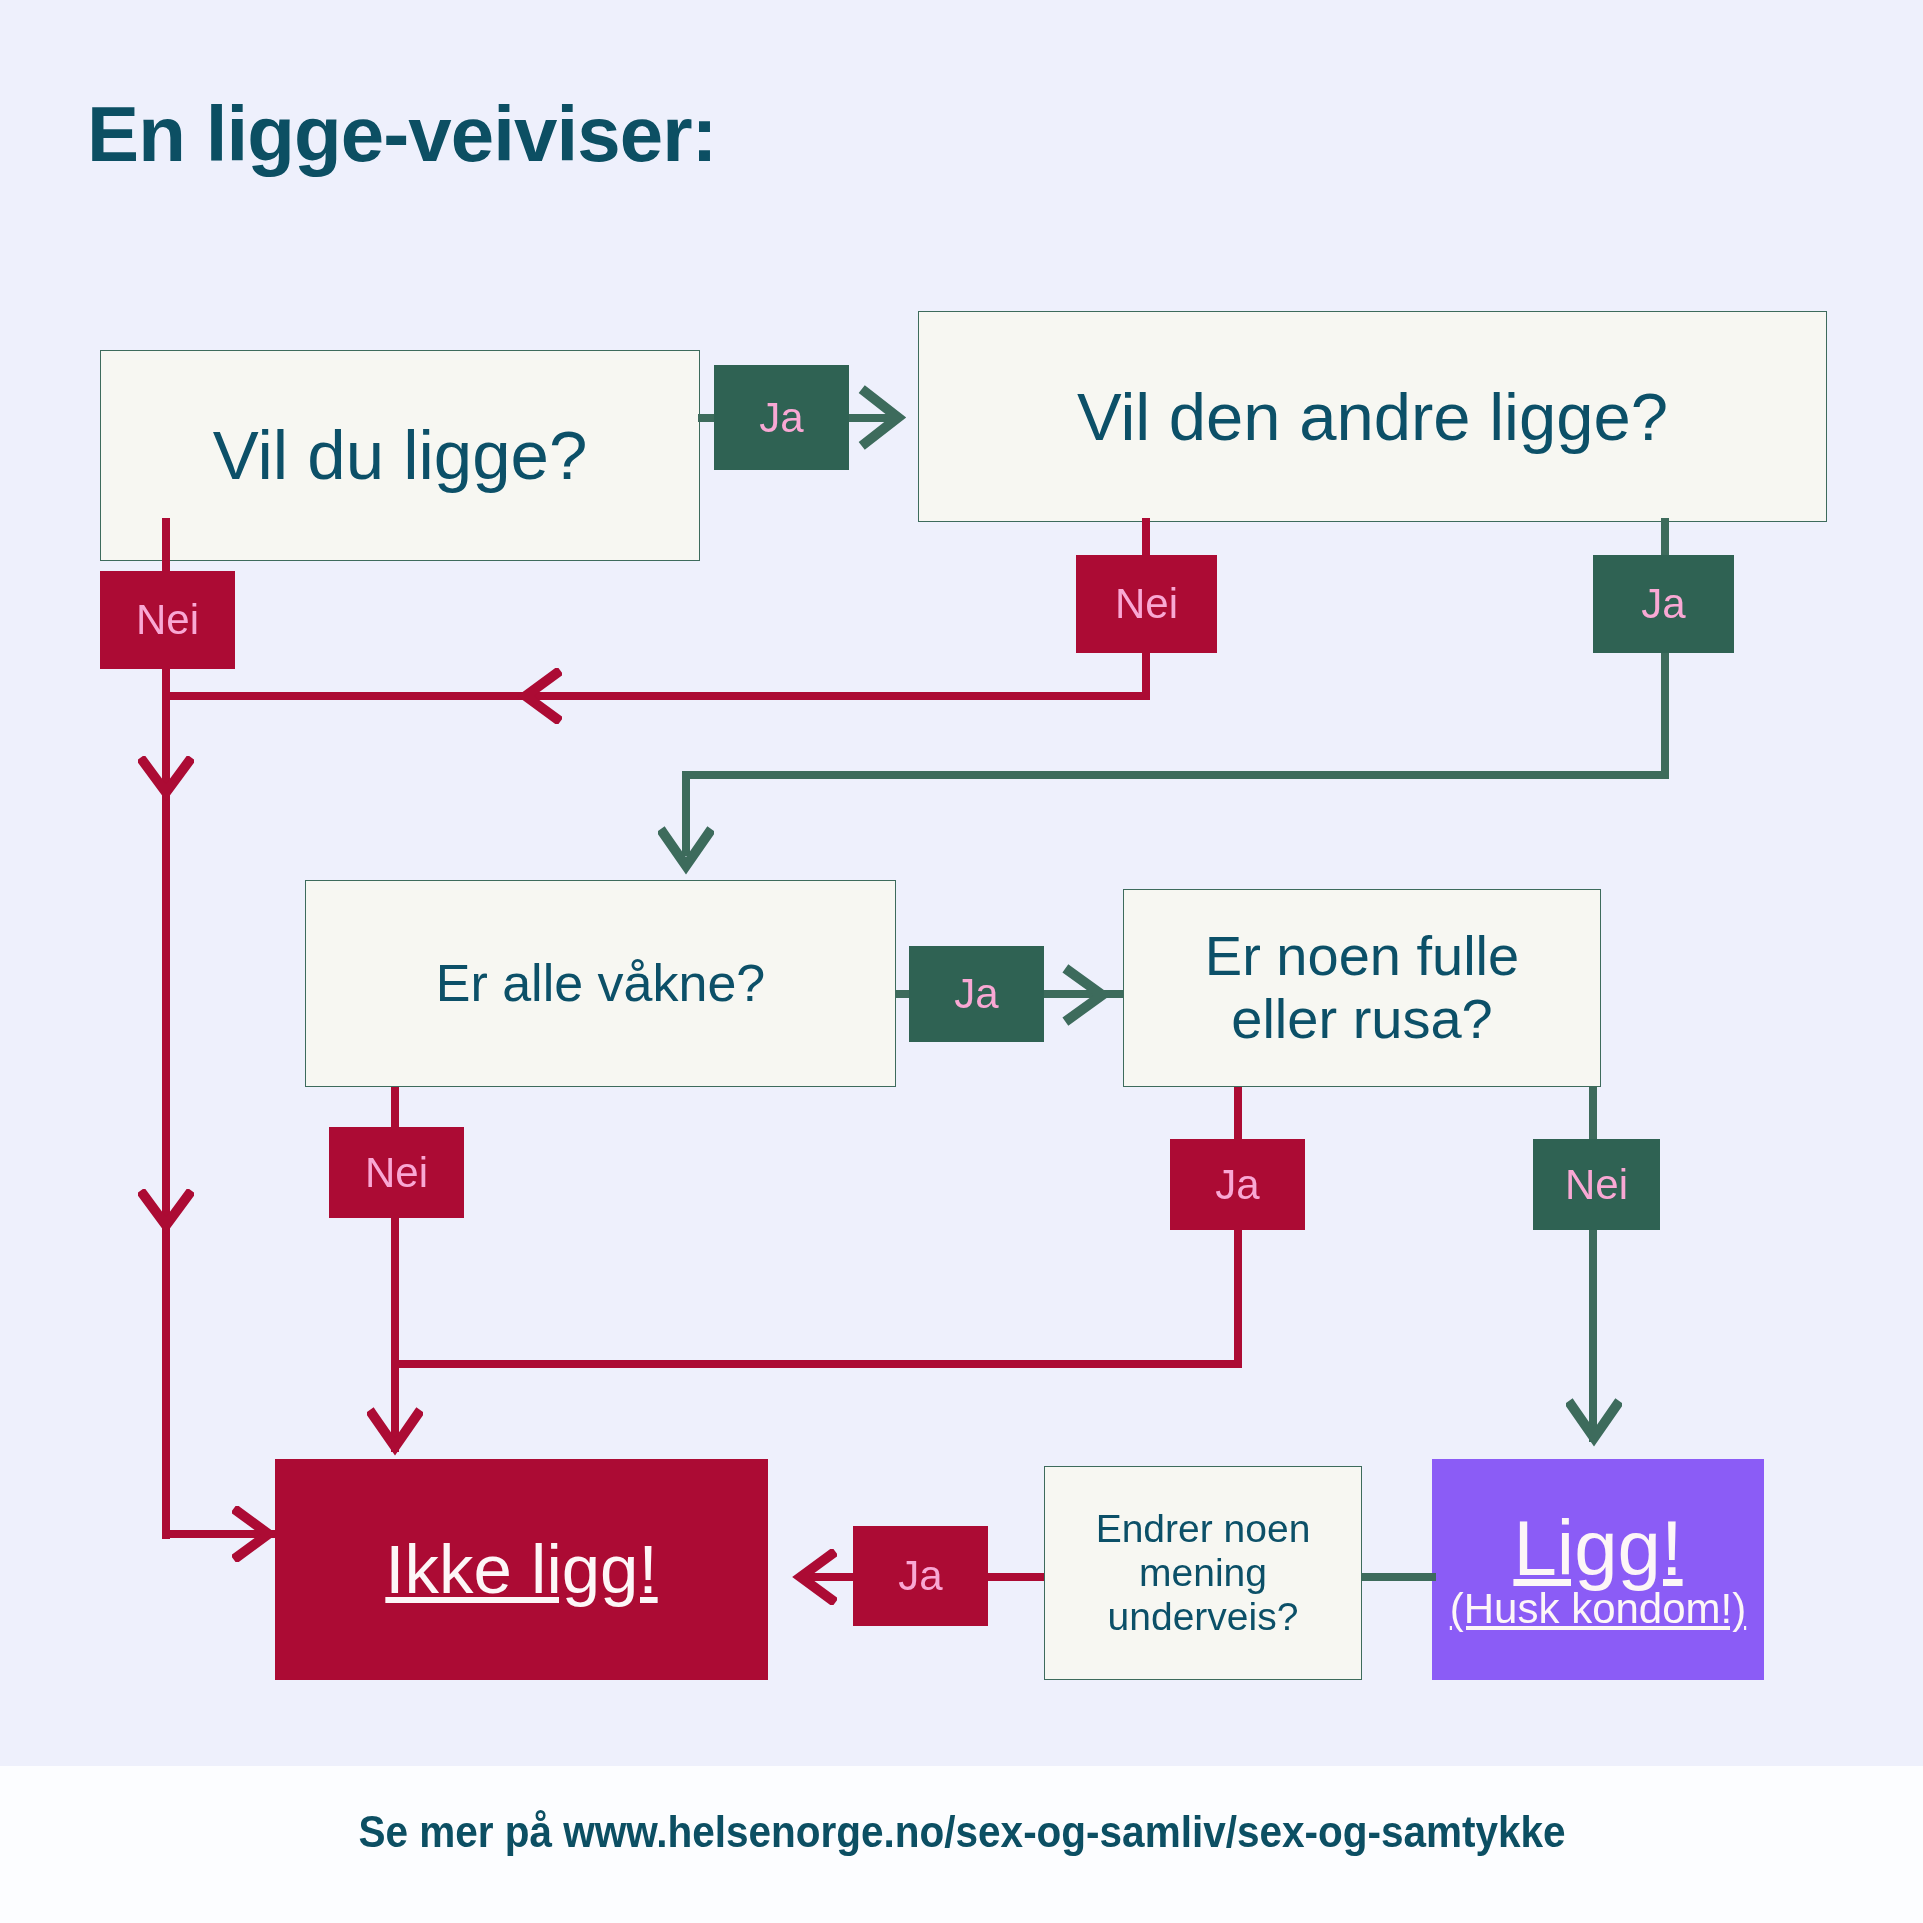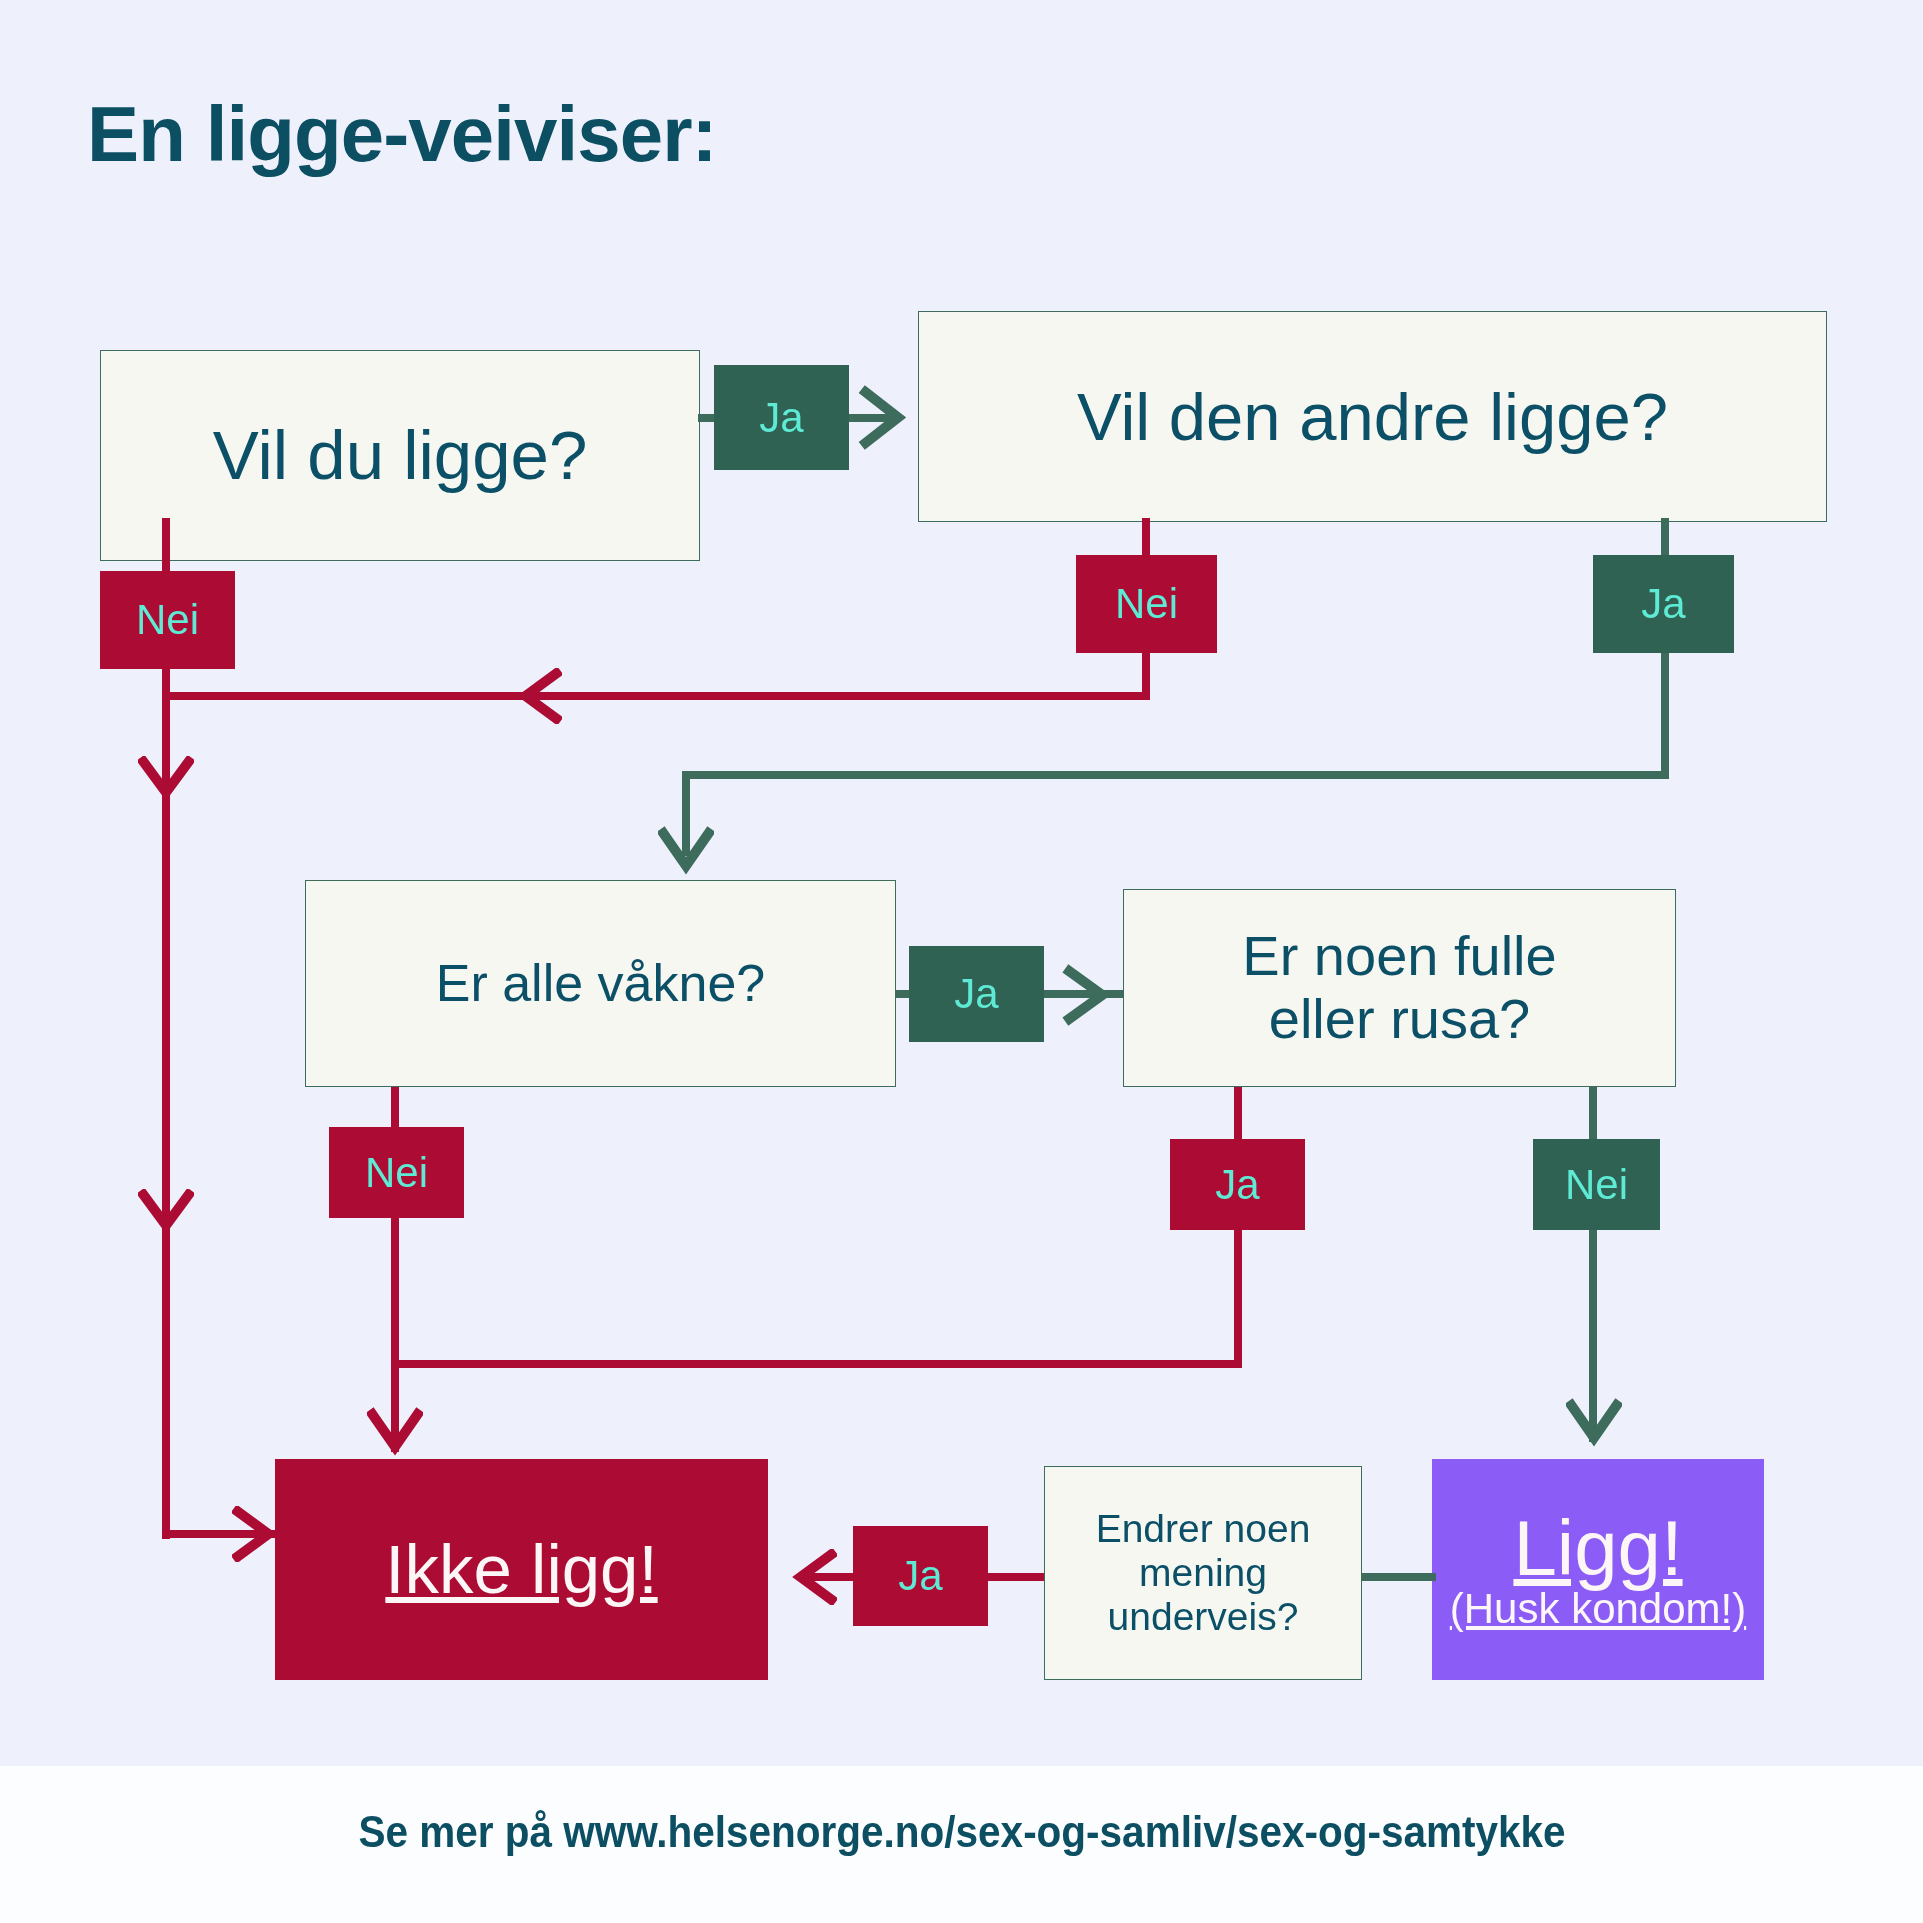--- a/index.html
+++ b/index.html
@@ -62,21 +62,21 @@
   .tbox.green{ background: #8b5cf6; }
   .tbox .big { line-height: 1.0; }
   .tbox .sub { line-height: 1.0; }
   
   .elabel {
     position: absolute;
     box-sizing: border-box;
     display: flex;
     align-items: center;
     justify-content: center;
-    color: #5eead4;
+    color: #f9a8d4;
     font-size: 42px;
     z-index: 6;
   }
   .elabel.red   { background: #ac0b34; }
   .elabel.green { background: #2f6253; }
   
   .seg {
     position: absolute;
     z-index: 2;
   }
@@ -200,21 +200,21 @@
   </div>
 
   <div class="qbox" style="left:918px; top:311px; width:909px; height:211px; font-size:67px;">
     <span>Vil den andre ligge?</span>
   </div>
 
   <div class="qbox" style="left:305px; top:880px; width:591px; height:207px; font-size:52px;">
     <span>Er alle våkne?</span>
   </div>
 
-  <div class="qbox" style="left:1123px; top:889px; width:553px; height:198px; font-size:56px; flex-direction:column;">
+  <div class="qbox" style="left:1123px; top:889px; width:478px; height:198px; font-size:56px; flex-direction:column;">
     <span>Er noen fulle</span>
     <span>eller rusa?</span>
   </div>
 
   <div class="qbox" style="left:1044px; top:1466px; width:318px; height:214px; font-size:39px; flex-direction:column;">
     <span>Endrer noen</span>
     <span>mening</span>
     <span>underveis?</span>
   </div>
 

